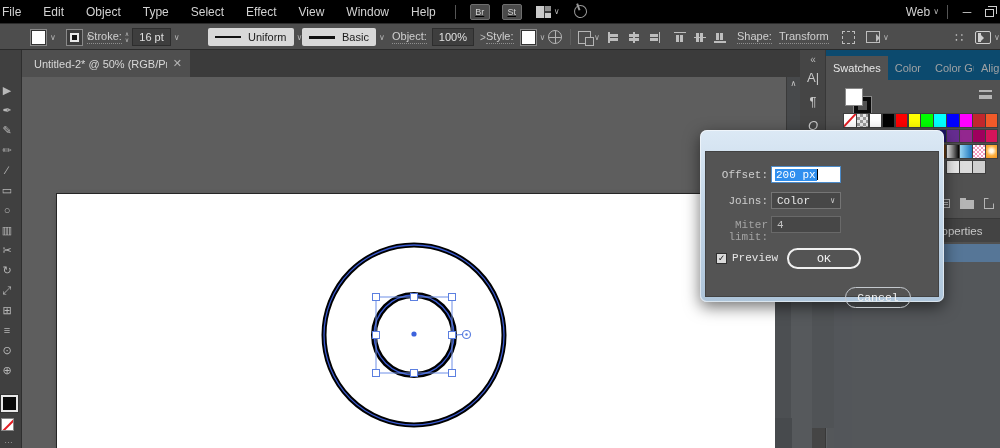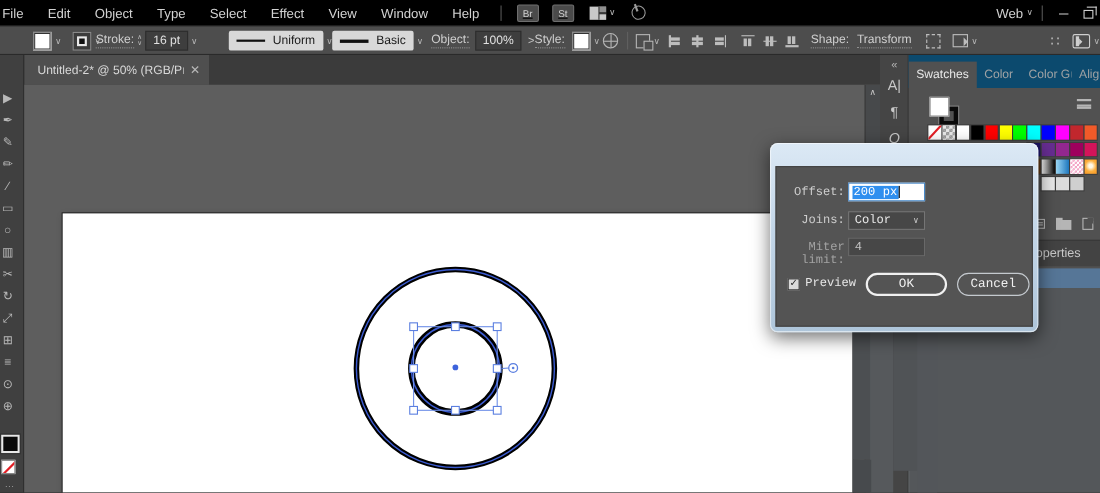--- a/index.html
+++ b/index.html
@@ -157,21 +157,21 @@
               color:#e8e8e8;font-size:11px;display:flex;align-items:center;padding:0 5px;}
   .dlg-select .sc{margin-left:auto;color:#c9c9c9;font-size:8px;}
   .dlg-field{position:absolute;left:65px;width:70px;height:17px;background:#474747;border:1px solid #696969;
              color:#c2c2c2;font-size:11px;display:flex;align-items:center;padding:0 5px;}
   .checkbox{position:absolute;left:10px;top:101px;width:11px;height:11px;background:#dadada;border:1px solid #2f2f2f;
             color:#222;font-size:10px;line-height:10px;text-align:center;}
   .cb-label{position:absolute;left:26px;top:100px;font-size:11px;color:#e6e6e6;}
   .pill{position:absolute;top:96px;height:21px;border-radius:11px;color:#f0f0f0;font-size:11.5px;
         display:flex;align-items:center;justify-content:center;background:transparent;}
   .pill.ok{left:81px;width:74px;border:2px solid #f0f0f0;}
-  .pill.cancel{left:164px;width:66px;border:1px solid #c4c9ce;}
+  .pill.cancel{left:139px;width:66px;border:1px solid #c4c9ce;margin-top:39px;}
 </style>
 </head>
 <body>
 
 <div class="app">
 
   <div class="menubar">
     <div class="menu-list">
         <span class="menu-item">File</span>
         <span class="menu-item">Edit</span>

